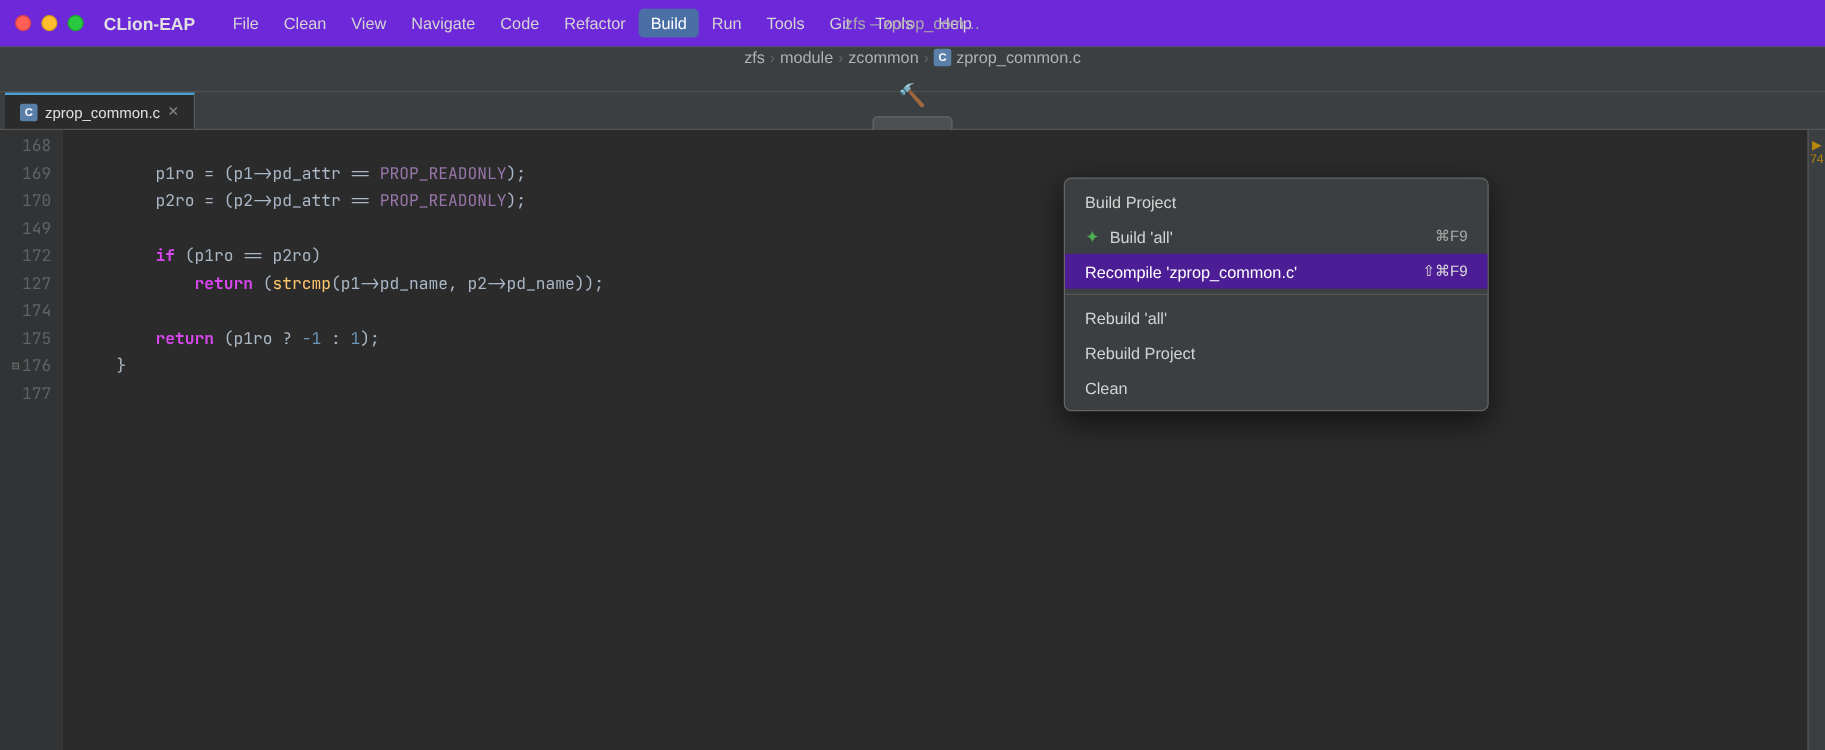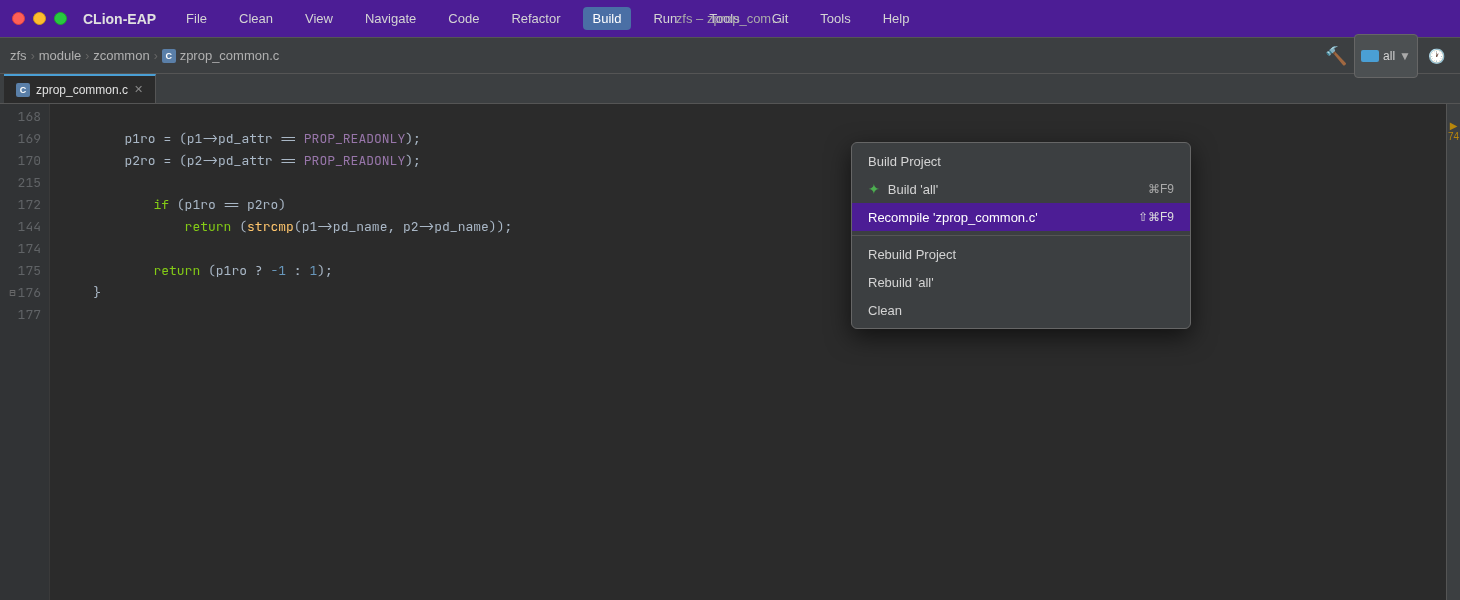--- a/index.html
+++ b/index.html
@@ -8,21 +8,21 @@
       height: 600px;
       overflow: hidden;
       font-family: -apple-system, BlinkMacSystemFont, 'SF Pro Text', 'Helvetica Neue', sans-serif;
       background: #2b2b2b;
     }
 
     
     .title-bar {
       display: flex;
       align-items: center;
-      background: #4c1d95;
+      background: #6d28d9;
       height: 38px;
       padding: 0 12px;
       border-bottom: 1px solid #555;
     }
 
     .traffic-lights {
       display: flex;
       gap: 8px;
       margin-right: 16px;
     }
@@ -38,21 +38,21 @@
     .app-name {
       color: #e0e0e0;
       font-size: 14px;
       font-weight: 600;
       margin-right: 20px;
     }
 
     .menu-bar {
       display: flex;
       align-items: center;
-      gap: 12px;
+      gap: 0;
       flex: 1;
     }
     .menu-item {
       color: #d4d4d4;
       font-size: 13px;
       padding: 4px 10px;
       border-radius: 4px;
       cursor: pointer;
       white-space: nowrap;
     }
@@ -71,20 +71,21 @@
 
     
     .toolbar {
       display: flex;
       align-items: center;
       background: #3c3f41;
       height: 36px;
       padding: 0 10px;
       border-bottom: 1px solid #555;
       gap: 6px;
+      flex-direction: column;
     }
 
     .breadcrumb {
       display: flex;
       align-items: center;
       gap: 4px;
       font-size: 13px;
       color: #b0b0b0;
     }
     .breadcrumb-sep {
@@ -214,21 +215,21 @@
       font-family: 'JetBrains Mono', 'Fira Code', 'Courier New', monospace;
       font-size: 13px;
       line-height: 22px;
       color: #a9b7c6;
       overflow: hidden;
     }
     .code-line {
       height: 22px;
       white-space: pre;
     }
-    .kw { color: #84cc16; font-weight: normal; margin-left: 29px; }
+    .kw { color: #d946ef; font-weight: bold; }
     .fn { color: #ffc66d; }
     .var { color: #a9b7c6; }
     .const { color: #9876aa; }
     .punct { color: #a9b7c6; }
     .num { color: #6897bb; }
 
     
     .scrollbar-area {
       width: 14px;
       background: #3c3f41;
@@ -352,44 +353,44 @@
     <span class="tab-close">✕</span>
   </div>
 </div>
 
 <div class="editor-area">
 
   <div class="line-numbers">
     <div>168</div>
     <div>169</div>
     <div>170</div>
-    <div>215</div>
+    <div>149</div>
     <div>172</div>
-    <div>144</div>
+    <div>127</div>
     <div>174</div>
     <div>175</div>
     <div style="display:flex;align-items:center;justify-content:flex-end;gap:2px;"><span style="font-size:10px;color:#7a7a7a;">⊟</span>176</div>
     <div>177</div>
   </div>
 
   <div class="code-content">
     <div class="code-line">&nbsp;</div>
     <div class="code-line">        <span class="var">p1ro = (p1-&gt;pd_attr == </span><span class="const">PROP_READONLY</span><span class="punct">);</span></div>
     <div class="code-line">        <span class="var">p2ro = (p2-&gt;pd_attr == </span><span class="const">PROP_READONLY</span><span class="punct">);</span></div>
     <div class="code-line">&nbsp;</div>
     <div class="code-line">        <span class="kw">if</span><span class="var"> (p1ro == p2ro)</span></div>
     <div class="code-line">            <span class="kw">return</span><span class="var"> (</span><span class="fn">strcmp</span><span class="var">(p1-&gt;pd_name, p2-&gt;pd_name));</span></div>
     <div class="code-line">&nbsp;</div>
     <div class="code-line">        <span class="kw">return</span><span class="var"> (p1ro ? </span><span class="num">-1</span><span class="var"> : </span><span class="num">1</span><span class="var">);</span></div>
     <div class="code-line">    <span class="var">}</span></div>
     <div class="code-line">&nbsp;</div>
   </div>
 
   <div class="scrollbar-area">
-    <div style="margin-top:16px;text-align:center;font-size:10px;color:#b8860b;">▶ 74</div>
+    <div style="margin-top:6px;text-align:center;font-size:10px;color:#b8860b;">▶ 74</div>
   </div>
 
   <div class="dropdown-overlay">
     <div class="dropdown-menu">
 
       <div class="menu-dropdown-item">
         <span>Build Project</span>
         <span class="shortcut"></span>
       </div>
 
@@ -399,26 +400,26 @@
         <span class="shortcut">⌘F9</span>
       </div>
 
       <div class="menu-dropdown-item highlighted">
         <span>Recompile 'zprop_common.c'</span>
         <span class="shortcut">⇧⌘F9</span>
       </div>
       <div class="menu-divider"></div>
 
       <div class="menu-dropdown-item">
+        <span>Rebuild 'all'</span>
+        <span class="shortcut"></span>
+      </div>
+
+      <div class="menu-dropdown-item">
         <span>Rebuild Project</span>
-        <span class="shortcut"></span>
-      </div>
-
-      <div class="menu-dropdown-item">
-        <span>Rebuild 'all'</span>
         <span class="shortcut"></span>
       </div>
 
       <div class="menu-dropdown-item">
         <span>Clean</span>
         <span class="shortcut"></span>
       </div>
     </div>
   </div>
 </div>

